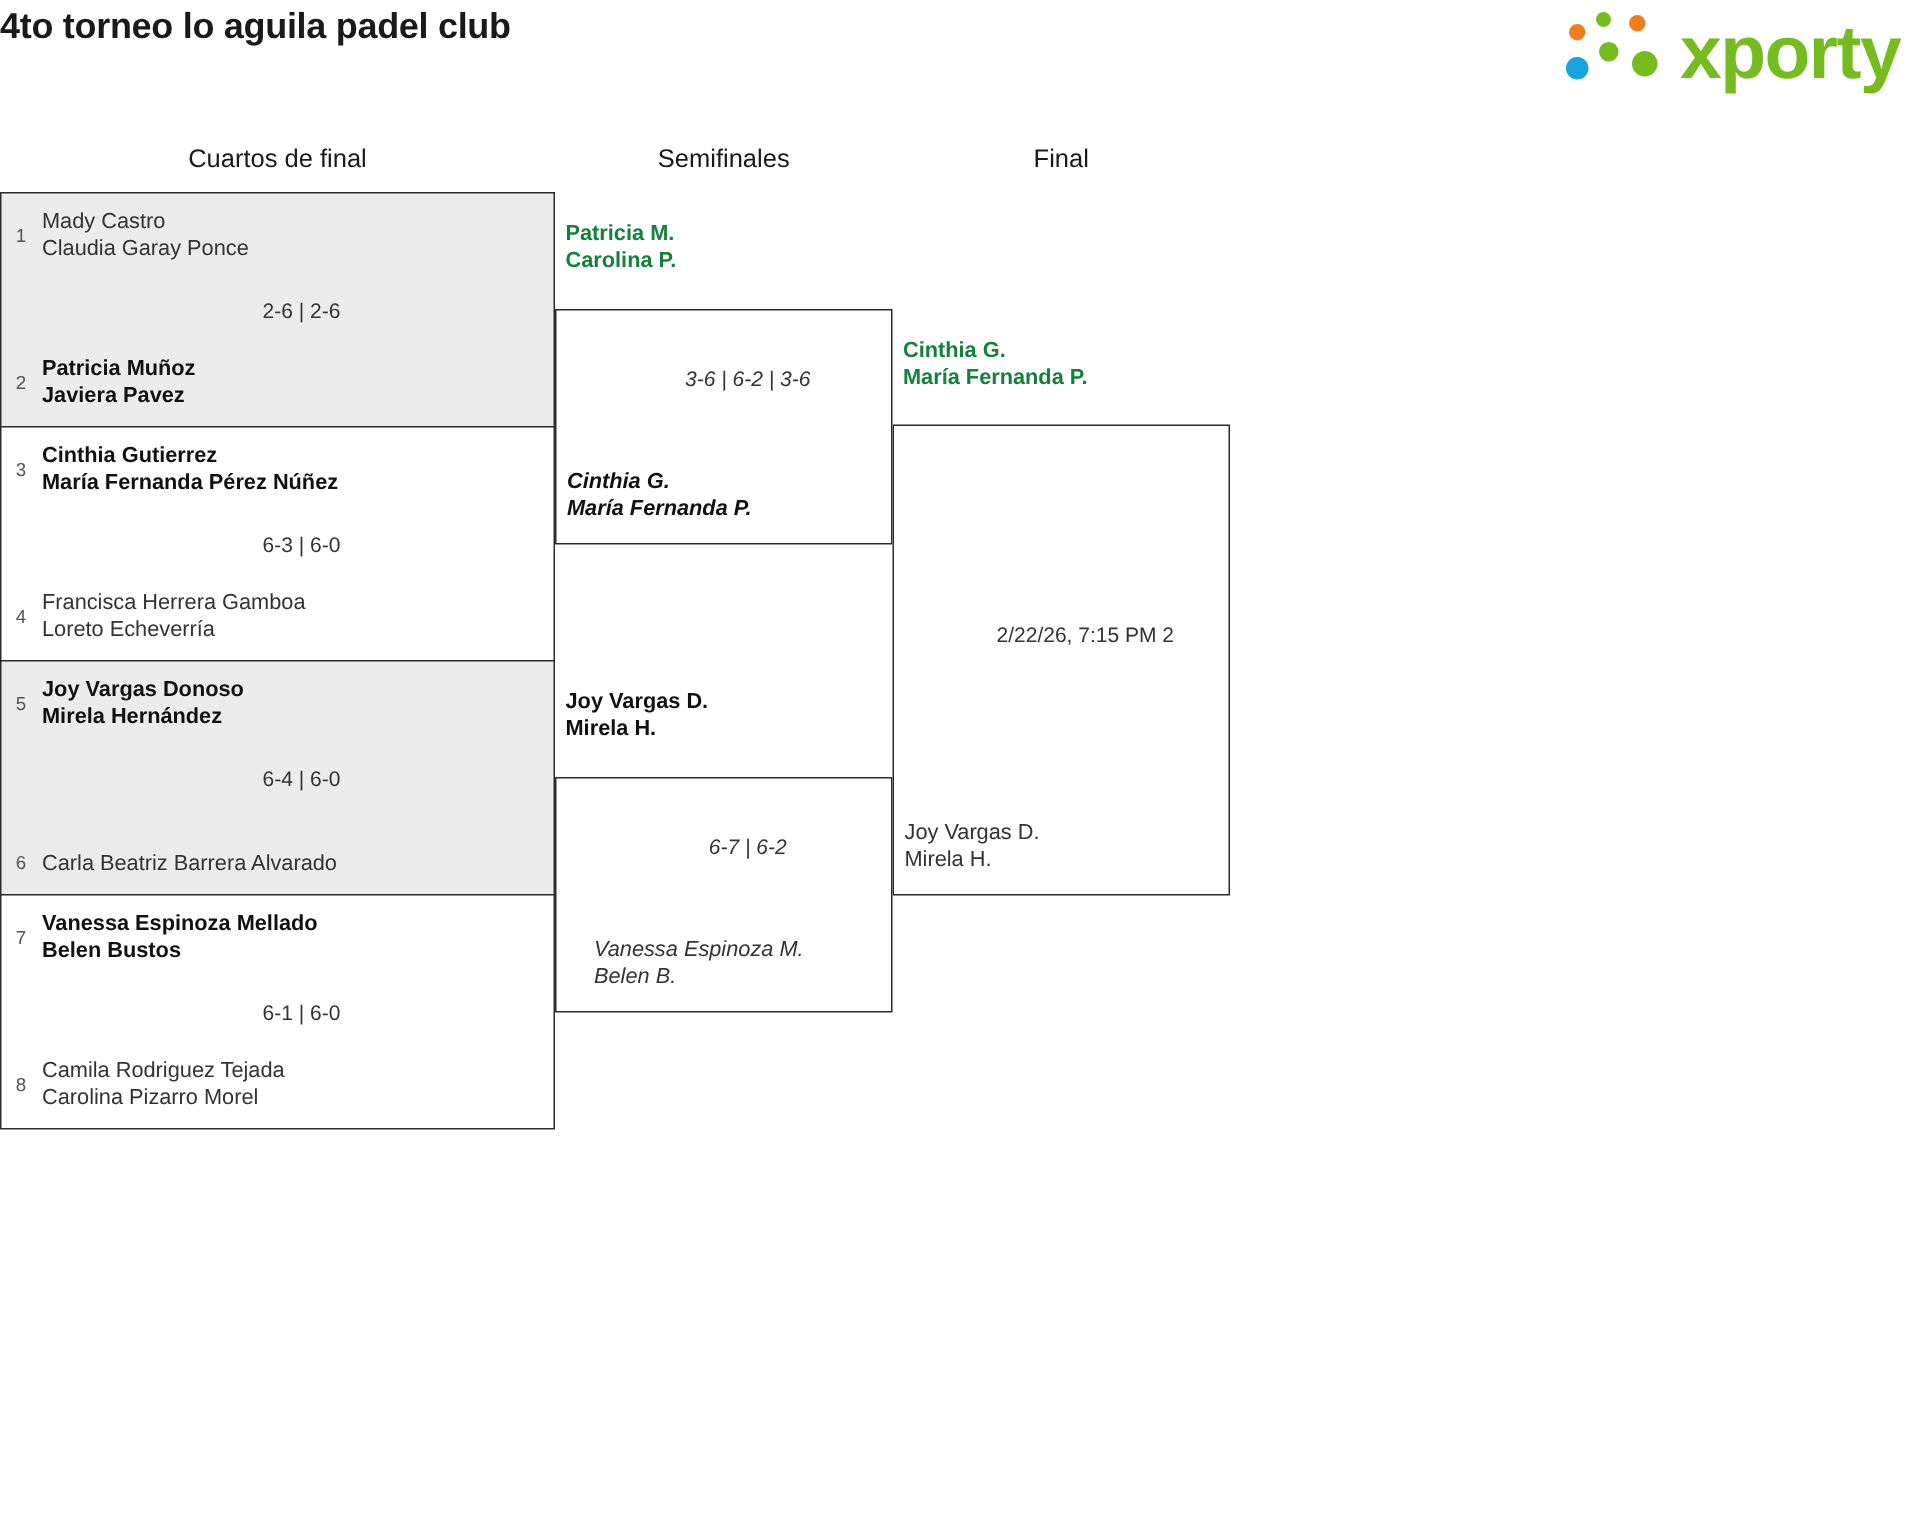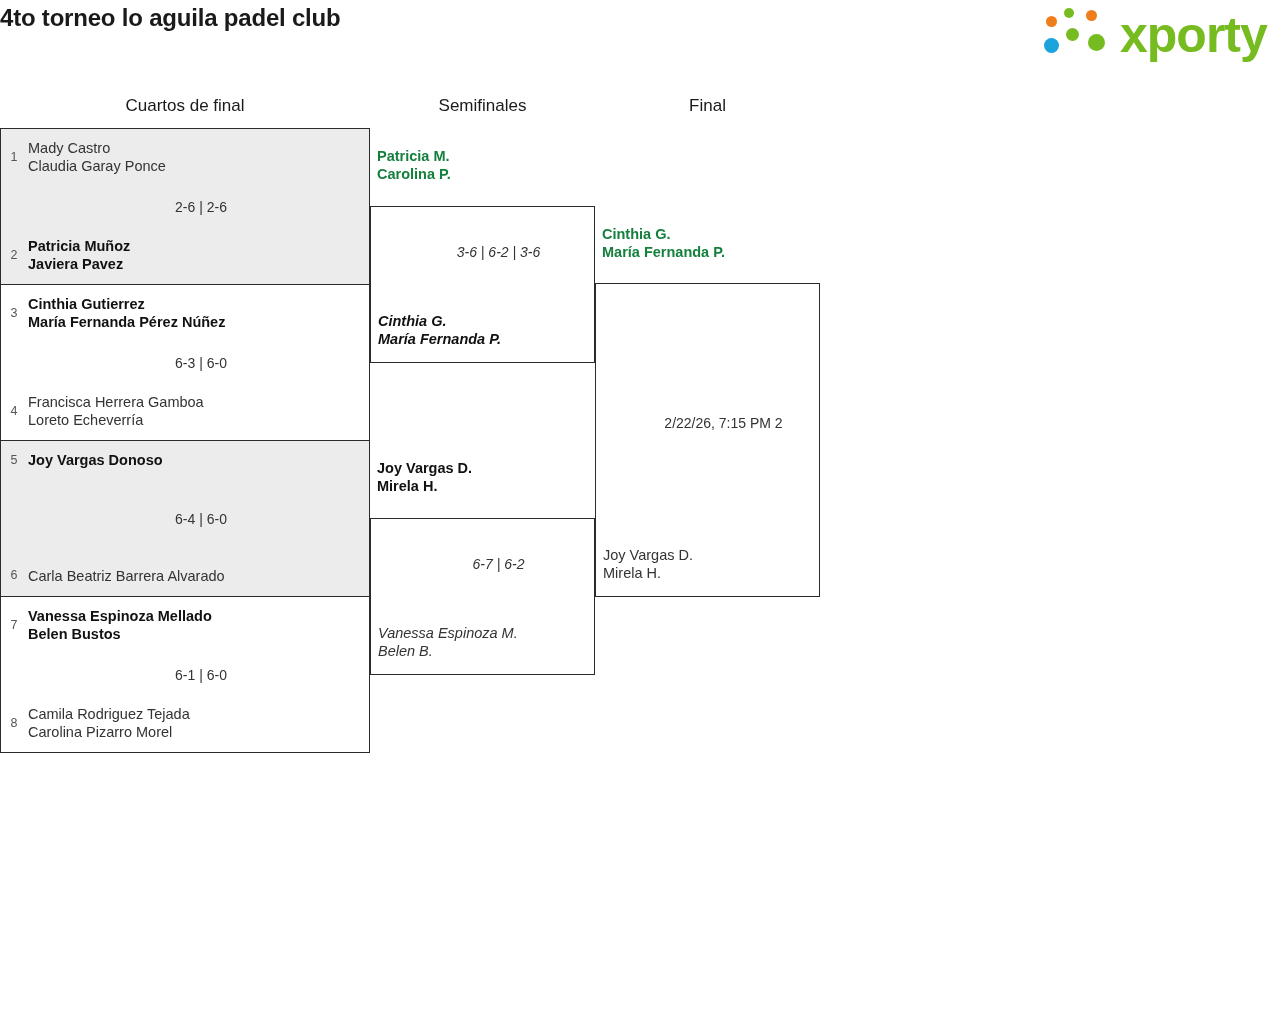--- a/index.html
+++ b/index.html
@@ -184,20 +184,21 @@
     <span class="seed">4</span>
     <span class="p">Francisca Herrera Gamboa</span>
     <span class="p">Loreto Echeverría</span>
   </div>
 </div>
 
 <div class="match r1 shaded" style="top:440px;">
   <div class="team team-top winner">
     <span class="seed">5</span>
     <span class="p">Joy Vargas Donoso</span>
+    <span class="p">Mirela Hernández</span>
   </div>
   <div class="score">6-4 | 6-0</div>
   <div class="team team-bottom">
     <span class="seed">6</span>
     <span class="p">Carla Beatriz Barrera Alvarado</span>
   </div>
 </div>
 
 <div class="match r1" style="top:596px;">
   <div class="team team-top winner">
@@ -226,21 +227,21 @@
   </div>
 </div>
 
 <div class="outside winner" style="left:370px; top:460px; width:225px;">
   <span class="p">Joy Vargas D.</span>
   <span class="p">Mirela H.</span>
 </div>
 
 <div class="match r2" style="top:518px;">
   <div class="score" style="top:37px;">6-7 | 6-2</div>
-  <div class="team team-bottom" style="bottom:14px; padding-left:7px;">
+  <div class="team team-bottom" style="bottom:14px; padding-left:25px;">
     <span class="p">Vanessa Espinoza M.</span>
     <span class="p">Belen B.</span>
   </div>
 </div>
 
 <div class="outside" style="left:595px; top:226px; width:225px;">
   <span class="p">Cinthia G.</span>
   <span class="p">María Fernanda P.</span>
 </div>
 

